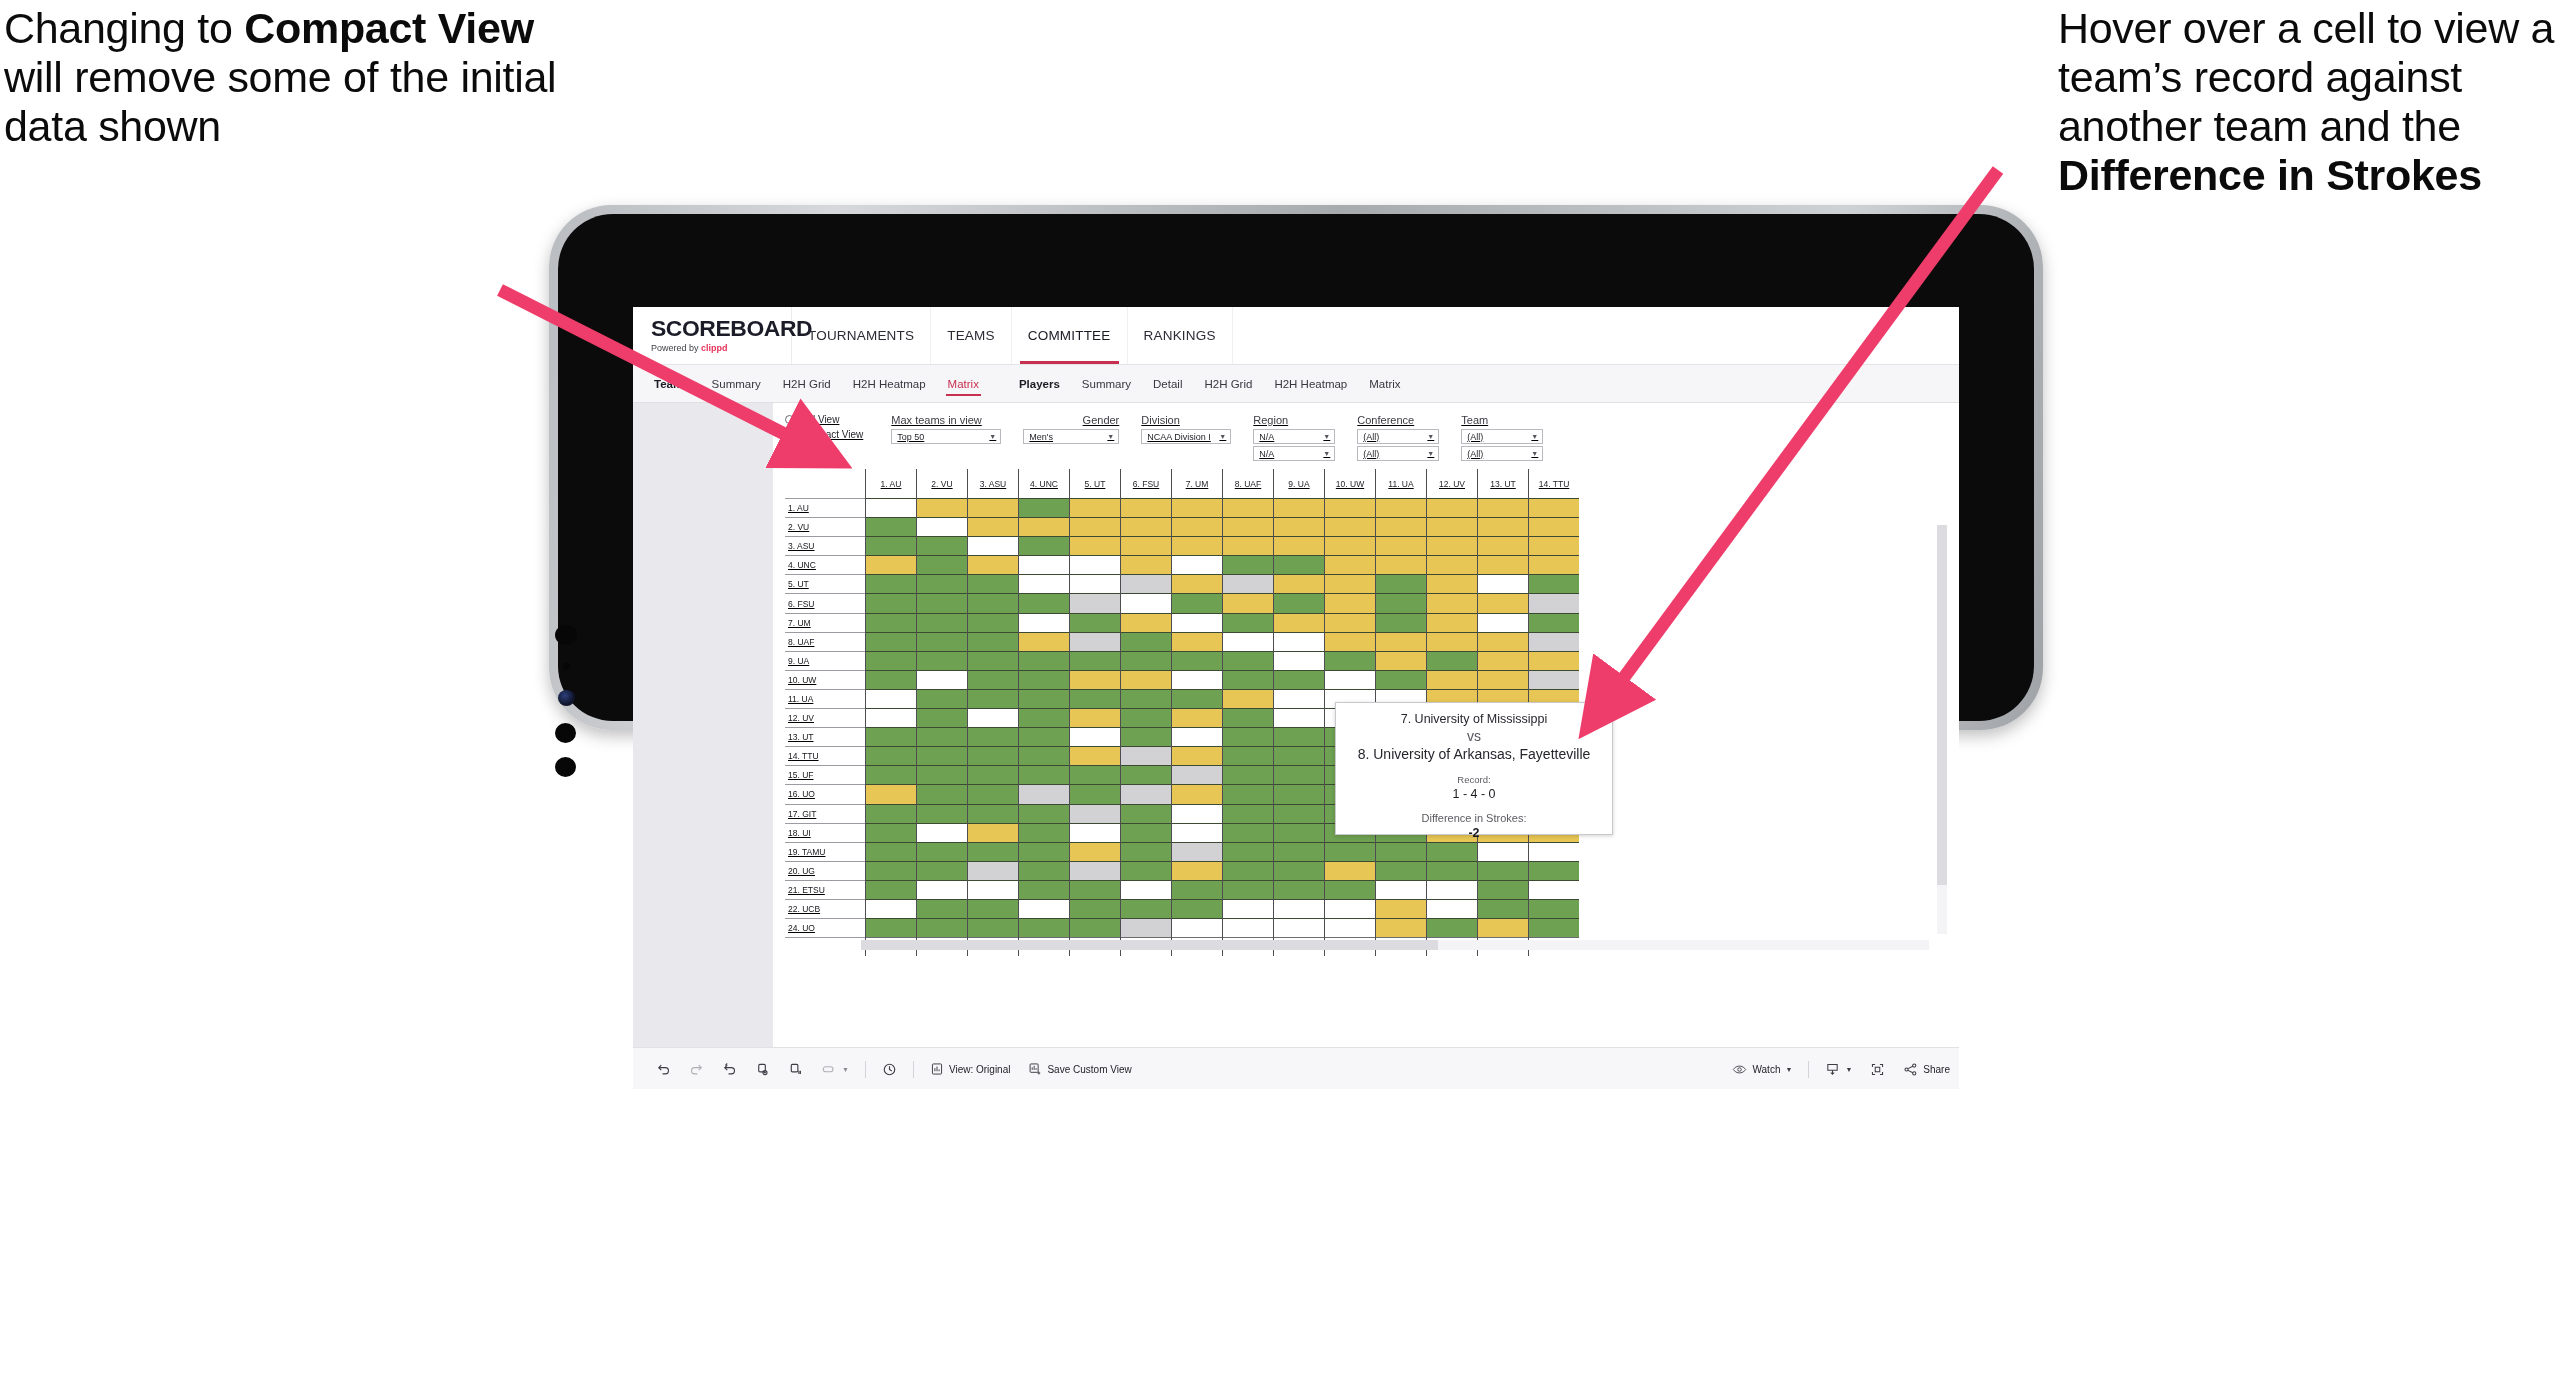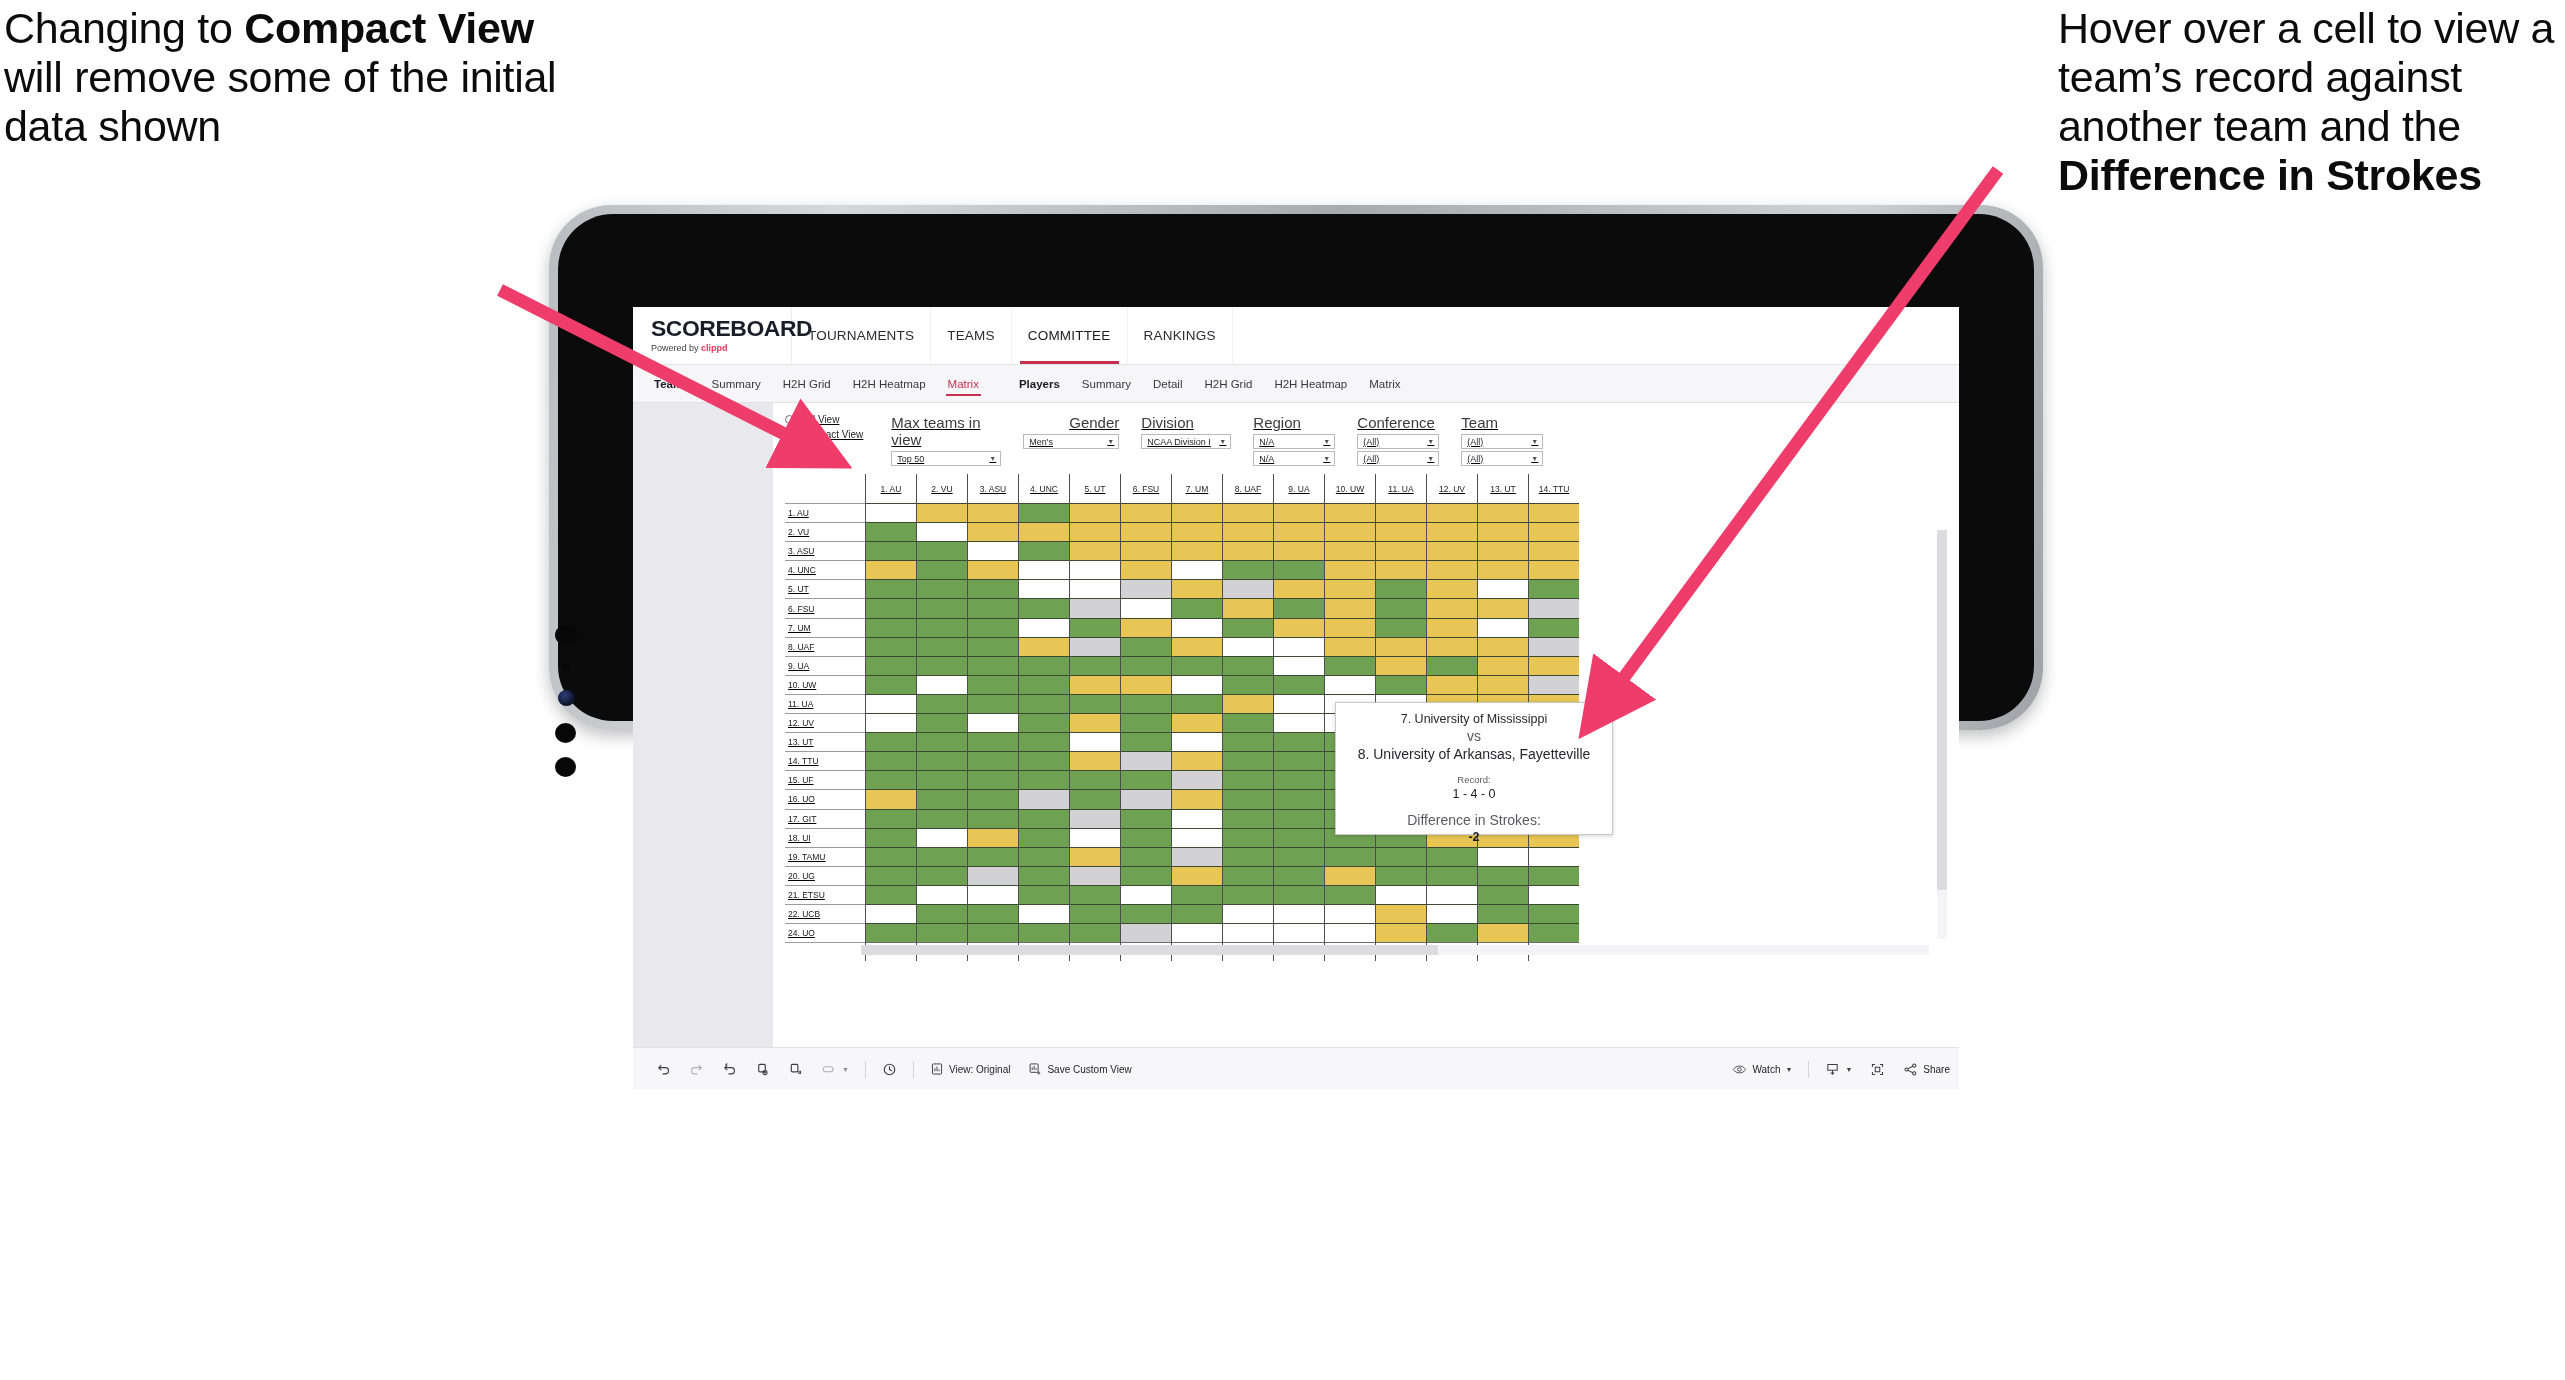--- a/index.html
+++ b/index.html
@@ -128,21 +128,21 @@
     overflow: hidden;
     text-decoration: underline;
   }
 
   
   #filters {
     display:flex; align-items:flex-start; padding: 11px 0 6px 12px;
     gap: 0px;
   }
   .fgroup { margin-right: 22px; }
-  .flabel { font-size: 15px; color:#3a3a42; margin-bottom: 3px; }
+  .flabel { font-size: 11px; color:#3a3a42; margin-bottom: 3px; }
   .fselect {
     border: 1px solid #b9b9bf; background:#fff;
     height: 15px; box-sizing: border-box;
     display:flex; align-items:center; justify-content:space-between;
     padding: 0 4px 0 5px; font-size: 9px; color:#1f1f27;
     margin-bottom: 2px;
   }
   .fselect .caret { font-size: 7px; color:#55555d; }
   .radio-row { display:flex; align-items:center; margin-bottom: 4px; }
   .radio {
@@ -212,21 +212,21 @@
     box-sizing: border-box;
     padding-top: 9px;
     text-align: center;
     font-family: "Liberation Sans", sans-serif;
   }
   #tt-teamA { font-size: 12.5px; color:#26262e; font-weight:400; }
   #tt-vs    { font-size: 14px; color:#55555d; margin: 2px 0 2px; }
   #tt-teamB { font-size: 14px; color:#26262e; }
   #tt-reclabel { font-size: 9.5px; color:#5a5a62; margin-top: 12px; }
   #tt-record   { font-size: 12.5px; color:#1b1b22; margin-top: 2px; }
-  #tt-difflabel{ font-size: 14px; color:#5a5a62; margin-top: 11px; }
+  #tt-difflabel{ font-size: 11px; color:#5a5a62; margin-top: 11px; }
   #tt-diff     { font-size: 12.5px; color:#1b1b22; font-weight:700; margin-top: 2px; }
 
   
   #toolbar {
     position:absolute; left:0; right:0; bottom:0; height: 43px;
     background:#f7f7f9; border-top:1px solid #e1e1e5;
     display:flex; align-items:center; padding-left: 14px; box-sizing:border-box;
     gap: 0px;
   }
   .tb {

